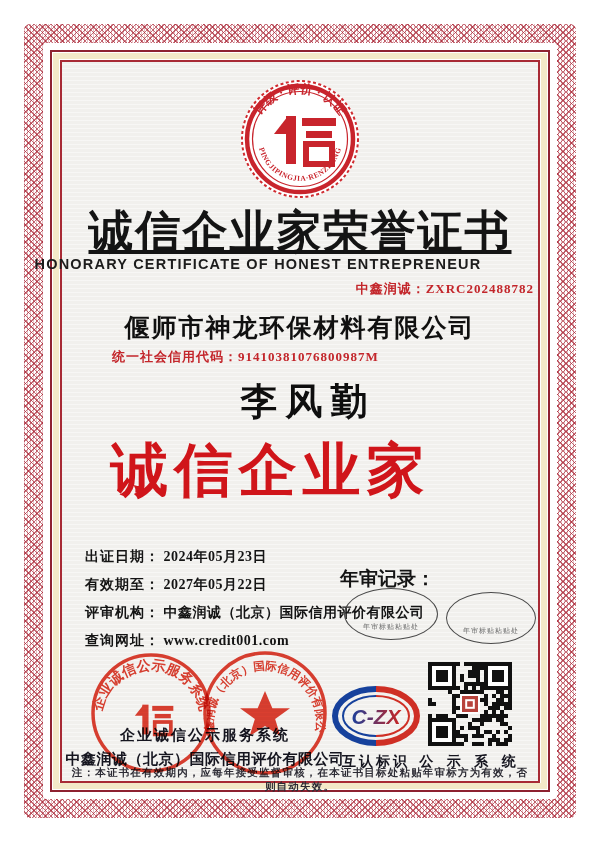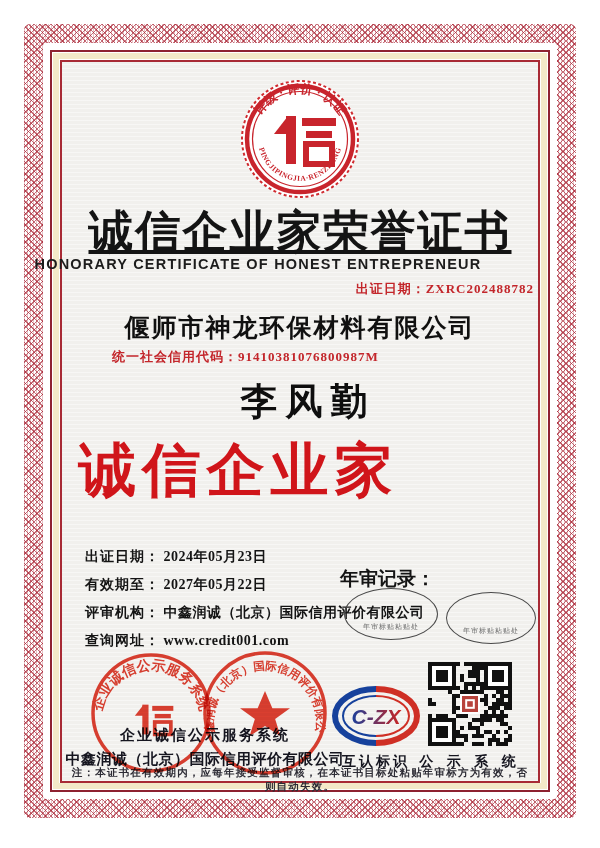--- a/index.html
+++ b/index.html
@@ -23,21 +23,21 @@
   .abs{position:absolute;}
   .badge{left:237px;top:76px;}
   .title{top:202px;left:0;width:600px;text-align:center;font-size:45px;font-weight:900;
          color:#141414;letter-spacing:2px;text-decoration:underline;}
   .subtitle{top:256px;left:0;width:516px;text-align:center;font-size:14.5px;font-weight:700;
          color:#1c1c1c;letter-spacing:1.2px;font-family:"Liberation Sans",sans-serif;}
   .credit{top:280px;right:66px;font-size:13px;font-weight:700;color:#c3262b;letter-spacing:1px;}
   .company{top:311px;left:0;width:600px;text-align:center;font-size:25px;font-weight:900;color:#101010;letter-spacing:2px;}
   .uscc{top:348px;left:0;width:491px;text-align:center;font-size:13px;font-weight:700;color:#c3262b;letter-spacing:1px;}
   .person{top:377px;left:0;width:600px;text-align:center;font-size:37px;font-weight:900;color:#0e0e0e;letter-spacing:8px;padding-left:8px;}
-  .honor{top:432px;left:0;width:477px;text-align:center;font-size:58px;font-weight:900;color:#d0151a;letter-spacing:6px;}
+  .honor{top:432px;left:0;width:477px;text-align:center;font-size:58px;font-weight:900;color:#d0151a;letter-spacing:6px;padding-left:32px;}
   .fields{top:548px;left:85px;}
   .frow{margin-bottom:10px;font-size:14px;font-weight:700;color:#141414;white-space:nowrap;}
   .flabel{letter-spacing:1px;}
   .fvalue{letter-spacing:.5px;}
   .annual-label{top:566px;left:340px;font-size:19px;font-weight:700;color:#141414;}
   .oval{border:1.5px solid #4a4a4a;border-radius:50%;display:flex;align-items:center;justify-content:center;}
   .oval1{top:588px;left:344px;width:92px;height:50px;}
   .oval2{top:592px;left:446px;width:88px;height:50px;}
   .oval span{font-size:7px;color:#6b6b6b;letter-spacing:1px;margin-top:25px;}
   .footer-lines{top:726px;left:40px;width:330px;text-align:center;z-index:2;}
@@ -86,21 +86,21 @@
       <polygon points="-26,-10 -12,-28 -12,-10"></polygon>
       <rect x="-14" y="-28" width="10" height="48"></rect>
       <rect x="2" y="-26" width="34" height="8"></rect>
       <rect x="6" y="-13" width="26" height="7"></rect>
       <rect x="6" y="0" width="26" height="20" fill="none" stroke="#c8242c" stroke-width="6"></rect>
     </g>
   </svg>
 
   <div class="abs title">诚信企业家荣誉证书</div>
   <div class="abs subtitle">HONORARY CERTIFICATE OF HONEST ENTREPRENEUR</div>
-  <div class="abs credit">出证日期：ZXRC202488782</div>
+  <div class="abs credit">中鑫润诚：ZXRC202488782</div>
   <div class="abs company">偃师市神龙环保材料有限公司</div>
   <div class="abs uscc">统一社会信用代码：91410381076800987M</div>
   <div class="abs person">李风勤</div>
   <div class="abs honor">诚信企业家</div>
 
   <div class="abs fields">
     <div class="frow">
       <span class="flabel">出证日期：</span>
       <span class="fvalue">2024年05月23日</span>
     </div>

